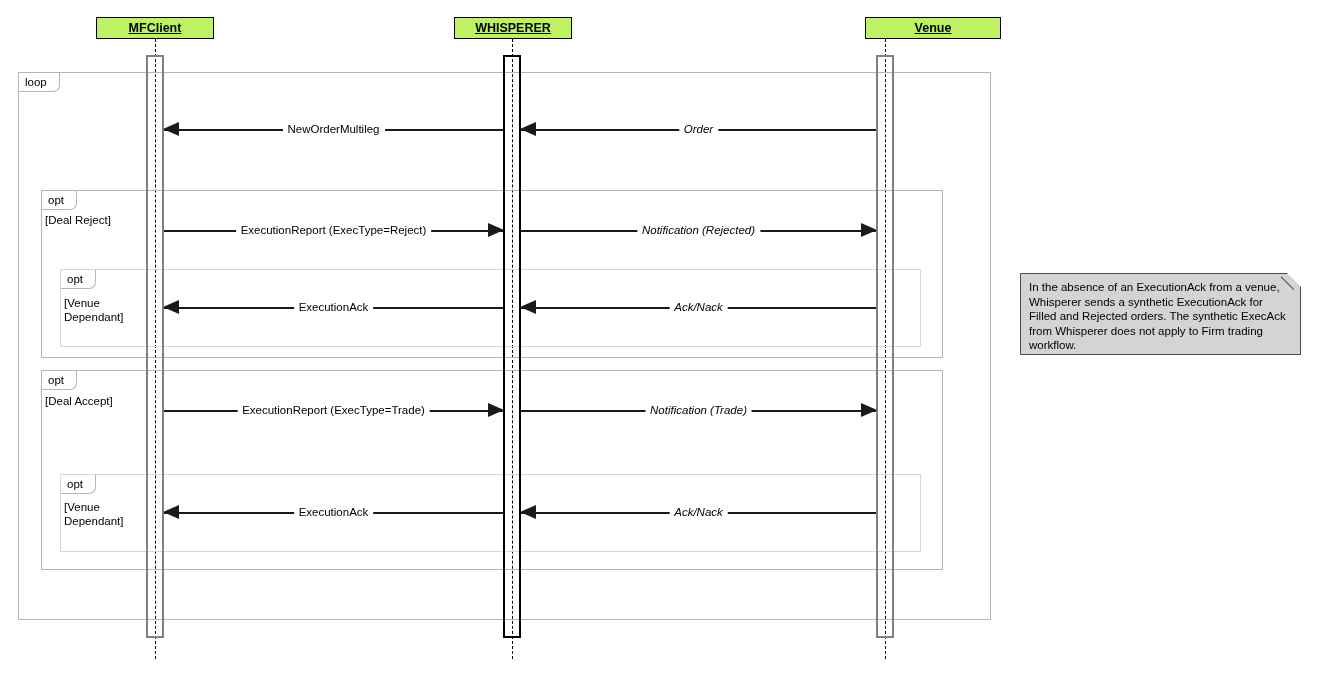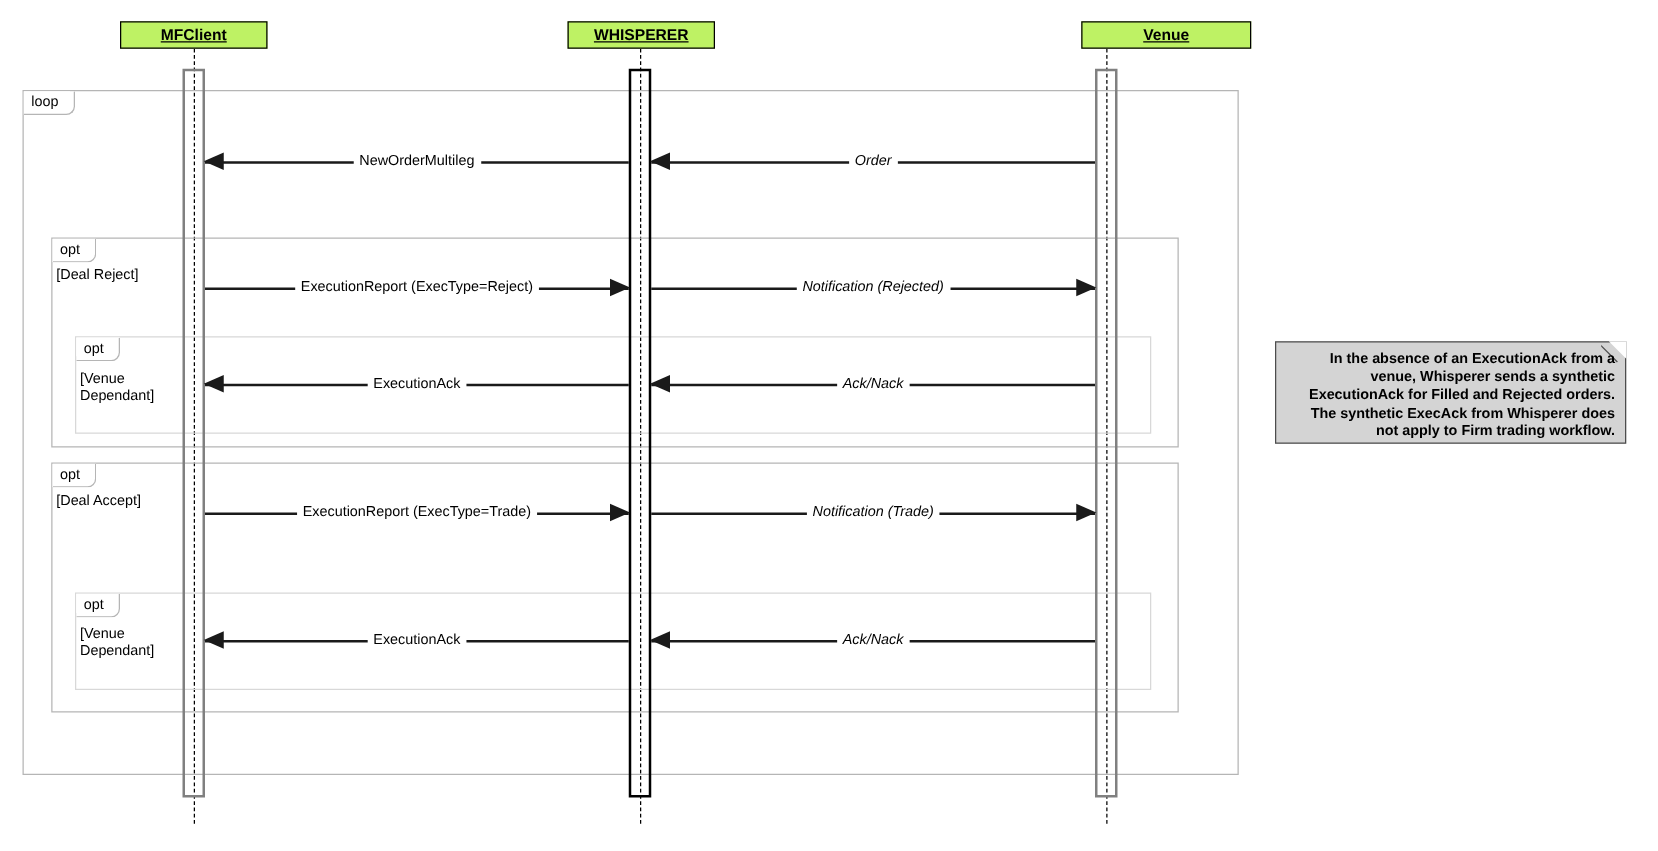--- a/index.html
+++ b/index.html
@@ -126,24 +126,23 @@
     border-left: 16px solid #1a1a1a;
   }
   
   .note {
     position: absolute;
     box-sizing: border-box;
     background: #d4d4d4;
     border: 1px solid #4d4d4d;
     font-size: 11.5px;
     line-height: 14.5px;
-    text-align: right;
+    text-align: left;
     padding: 6px 8px 6px 8px;
     color: #000000;
-    font-weight: bold;
   }
   .note-fold {
     position: absolute;
     top: -1px;
     right: -1px;
     width: 0;
     height: 0;
     border-left: 14px solid transparent;
     border-top: 14px solid #ffffff;
   }

